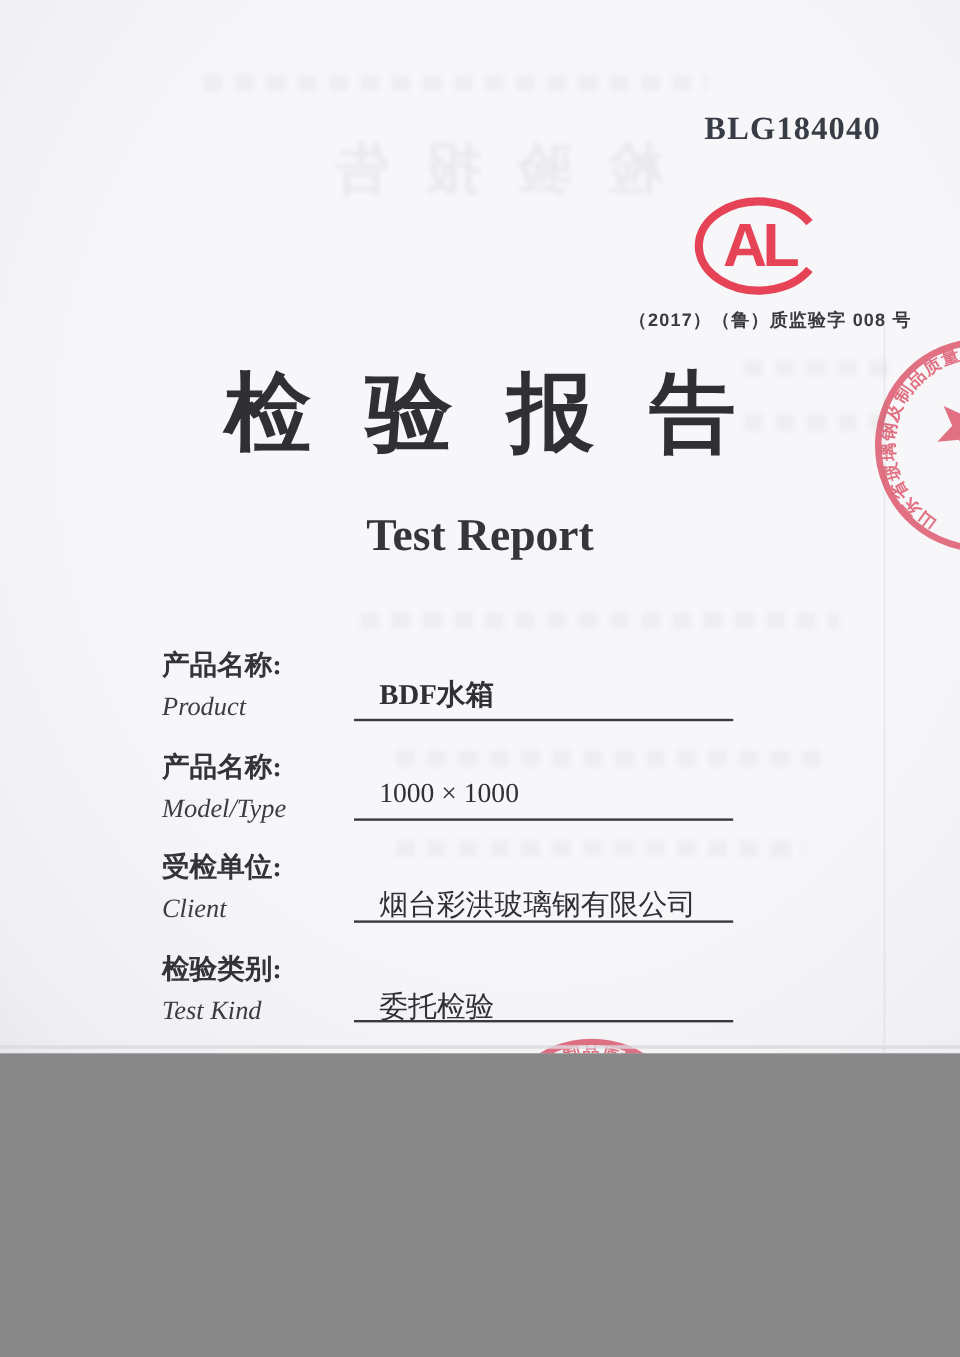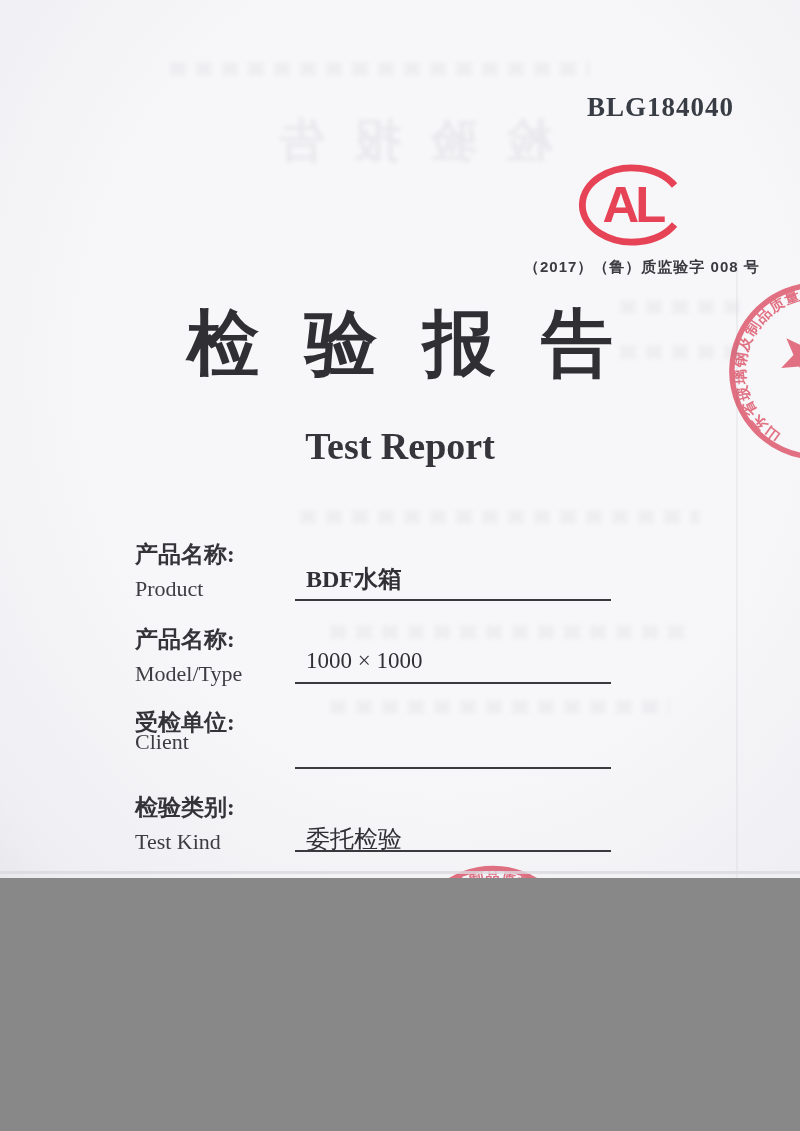--- a/index.html
+++ b/index.html
@@ -61,22 +61,22 @@
   .title-en{
     position:absolute;top:424px;left:0;width:100%;text-align:center;
     font-weight:bold;font-size:38px;color:#35353b;
   }
   .doc-no{
     position:absolute;top:458px;left:0;width:100%;text-align:center;
     font-size:25px;letter-spacing:1px;color:#3a3a40;
   }
   
   .lbl-cn{position:absolute;left:135px;font-weight:bold;font-size:23px;color:#333338;white-space:nowrap;}
-  .lbl-en{position:absolute;left:135px;font-size:22px;color:#3c3c42;white-space:nowrap;}
-  .fld-val{position:absolute;left:306px;font-size:23px;color:#303036;white-space:nowrap;}
+  .lbl-en{position:absolute;left:135px;font-size:22px;color:#3c3c42;white-space:nowrap;font-style:italic;}
+  .fld-val{position:absolute;left:316px;font-size:23px;color:#303036;white-space:nowrap;}
   .fld-val.bold{font-weight:bold;font-size:24px;}
   .rule{position:absolute;left:295px;width:316px;height:0;border-bottom:2px solid #3a3a3e;}
   
   .footer-cn{
     position:absolute;top:947px;left:0;width:100%;text-align:center;
     font-weight:bold;font-size:27px;letter-spacing:6px;padding-left:6px;
     box-sizing:border-box;color:#303036;
   }
   .footer-en{
     position:absolute;top:984px;left:0;width:100%;text-align:center;
@@ -125,21 +125,22 @@
   <div class="lbl-en" style="top:576px;">Product</div>
   <div class="fld-val bold" style="top:563px;">BDF水箱</div>
   <div class="rule" style="top:599px;"></div>
 
   <div class="lbl-cn" style="top:624px;">产品名称:</div>
   <div class="lbl-en" style="top:661px;">Model/Type</div>
   <div class="fld-val" style="top:648px;">1000 × 1000</div>
   <div class="rule" style="top:682px;"></div>
 
   <div class="lbl-cn" style="top:707px;">受检单位:</div>
-  <div class="lbl-en" style="top:729px;text-align:right;">Client</div>
+  <div class="lbl-en" style="top:744px;text-align:right;">Client</div>
+  <div class="fld-val" style="top:738px;font-size:24px;">烟台彩洪玻璃钢有限公司</div>
   <div class="rule" style="top:767px;"></div>
 
   <div class="lbl-cn" style="top:792px;">检验类别:</div>
   <div class="lbl-en" style="top:829px;">Test Kind</div>
   <div class="fld-val" style="top:823px;font-size:24px;">委托检验</div>
   <div class="rule" style="top:850px;"></div>
 
   <div class="footer-cn">山东省玻璃钢及制品质量监督检验中心</div>
   <div class="footer-en">Shandong Fiberglass Products Quality Supervision and Testing Center</div>
 

